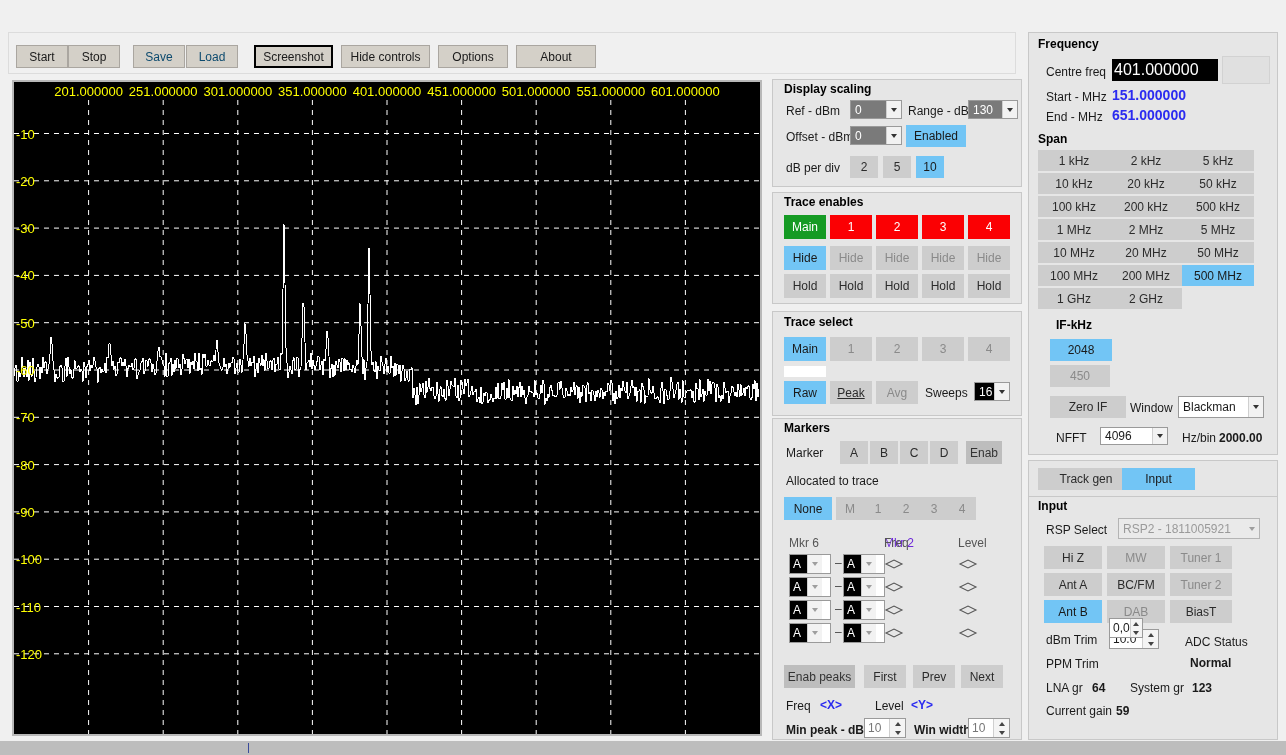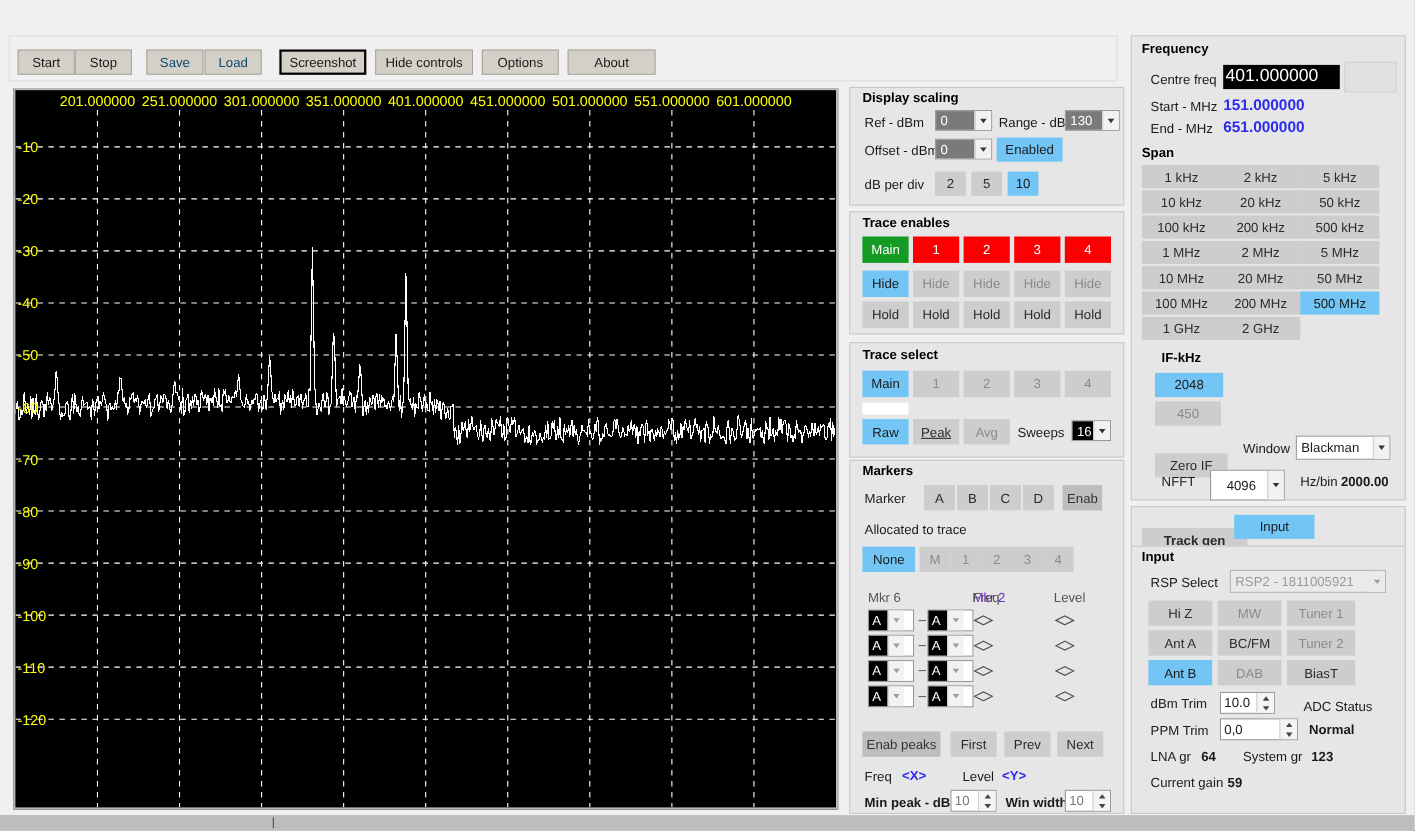--- a/index.html
+++ b/index.html
@@ -467,40 +467,40 @@
       <div class="btn flat" style="position: absolute; left: 1038px; top: 265px; width: 72px; height: 21px;">100 MHz</div>
       <div class="btn flat" style="position: absolute; left: 1110px; top: 265px; width: 72px; height: 21px;">200 MHz</div>
       <div class="btn flat sel" style="position: absolute; left: 1182px; top: 265px; width: 72px; height: 21px;">500 MHz</div>
       <div class="btn flat" style="position: absolute; left: 1038px; top: 288px; width: 72px; height: 21px;">1 GHz</div>
       <div class="btn flat" style="position: absolute; left: 1110px; top: 288px; width: 72px; height: 21px;">2 GHz</div>
     </div>
 
   <div class="panel-title" style="left:1056px;top:318px;">IF-kHz</div>
   <div class="btn flat sel" style="position:absolute;left:1050px;top:339px;width:62px;height:22px;">2048</div>
   <div class="btn flat dim" style="position:absolute;left:1050px;top:365px;width:60px;height:22px;">450</div>
-  <div class="btn flat" style="position:absolute;left:1050px;top:412px;width:66px;height:22px;">Zero IF</div>
+  <div class="btn flat" style="position:absolute;left:1050px;top:396px;width:76px;height:22px;">Zero IF</div>
   <div class="lbl" style="left:1130px;top:401px;">Window</div>
   <div class="combo" style="left:1178px;top:396px;width:86px;height:22px;">
     <span class="val">Blackman</span>
     <span class="arrow">
         <i class="caret"></i>
       </span>
   </div>
   <div class="lbl" style="left:1056px;top:431px;">NFFT</div>
-  <div class="combo" style="left:1100px;top:427px;width:68px;height:28px;text-align:center;">
+  <div class="combo" style="left:1100px;top:427px;width:68px;height:18px;">
     <span class="val">4096</span>
     <span class="arrow">
         <i class="caret"></i>
       </span>
   </div>
   <div class="lbl" style="left:1182px;top:431px;">Hz/bin</div>
   <div class="lbl b" style="left:1219px;top:431px;">2000.00</div>
 
   <div class="panel" style="left:1028px;top:460px;width:250px;height:38px;"></div>
-  <div class="btn flat" style="position:absolute;left:1038px;top:480px;width:96px;height:22px;font-weight:bold;">Track gen</div>
+  <div class="btn flat" style="position:absolute;left:1038px;top:468px;width:96px;height:22px;">Track gen</div>
   <div class="btn flat sel" style="position:absolute;left:1122px;top:468px;width:73px;height:22px;">Input</div>
 
   <div class="panel" style="left:1028px;top:496px;width:250px;height:244px;"></div>
   <div class="panel-title" style="left:1038px;top:499px;">Input</div>
   <div class="lbl" style="left:1046px;top:523px;">RSP Select</div>
   <div class="combo disabled" style="left:1118px;top:518px;width:142px;height:21px;">
     <span class="val">RSP2 - 1811005921</span>
     <span class="arrow">
         <i class="caret dim"></i>
       </span>
@@ -523,21 +523,21 @@
         <div>
           <i class="up"></i>
         </div>
         <div>
           <i class="dn"></i>
         </div>
       </span>
   </div>
   <div class="lbl" style="left:1185px;top:635px;">ADC Status</div>
   <div class="lbl" style="left:1046px;top:657px;">PPM Trim</div>
-  <div class="spin" style="left:1109px;top:653px;width:71px;height:20px;">
+  <div class="spin" style="left:1109px;top:618px;width:34px;height:20px;">
     <span class="val" style="color:#1a1a1a;">0,0</span>
     <span class="stepper">
         <div>
           <i class="up"></i>
         </div>
         <div>
           <i class="dn"></i>
         </div>
       </span>
   </div>

